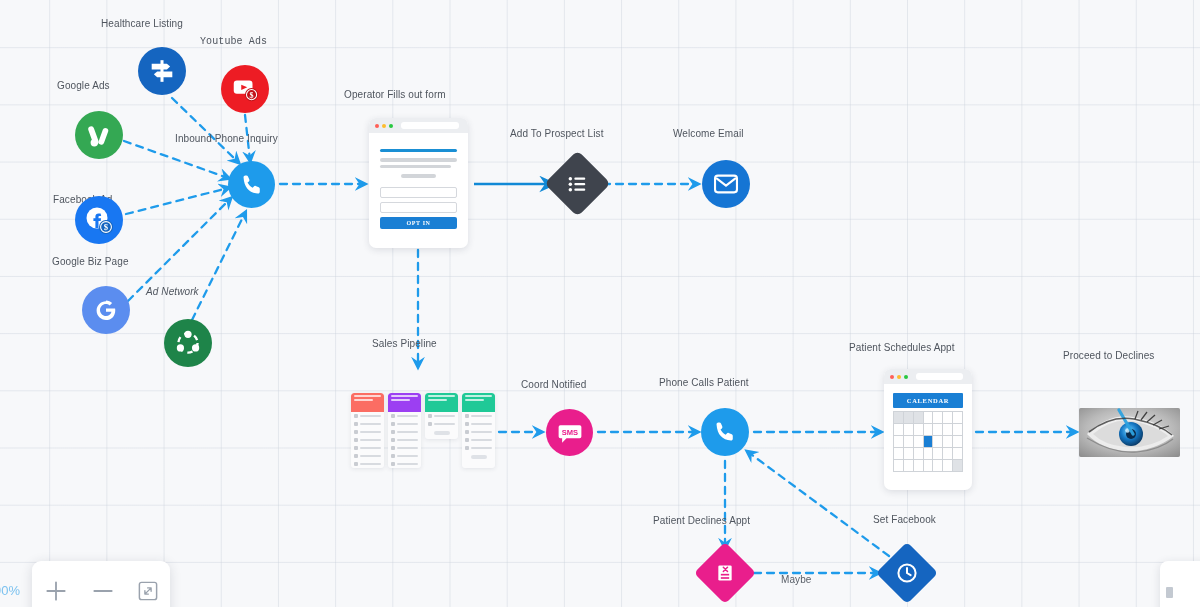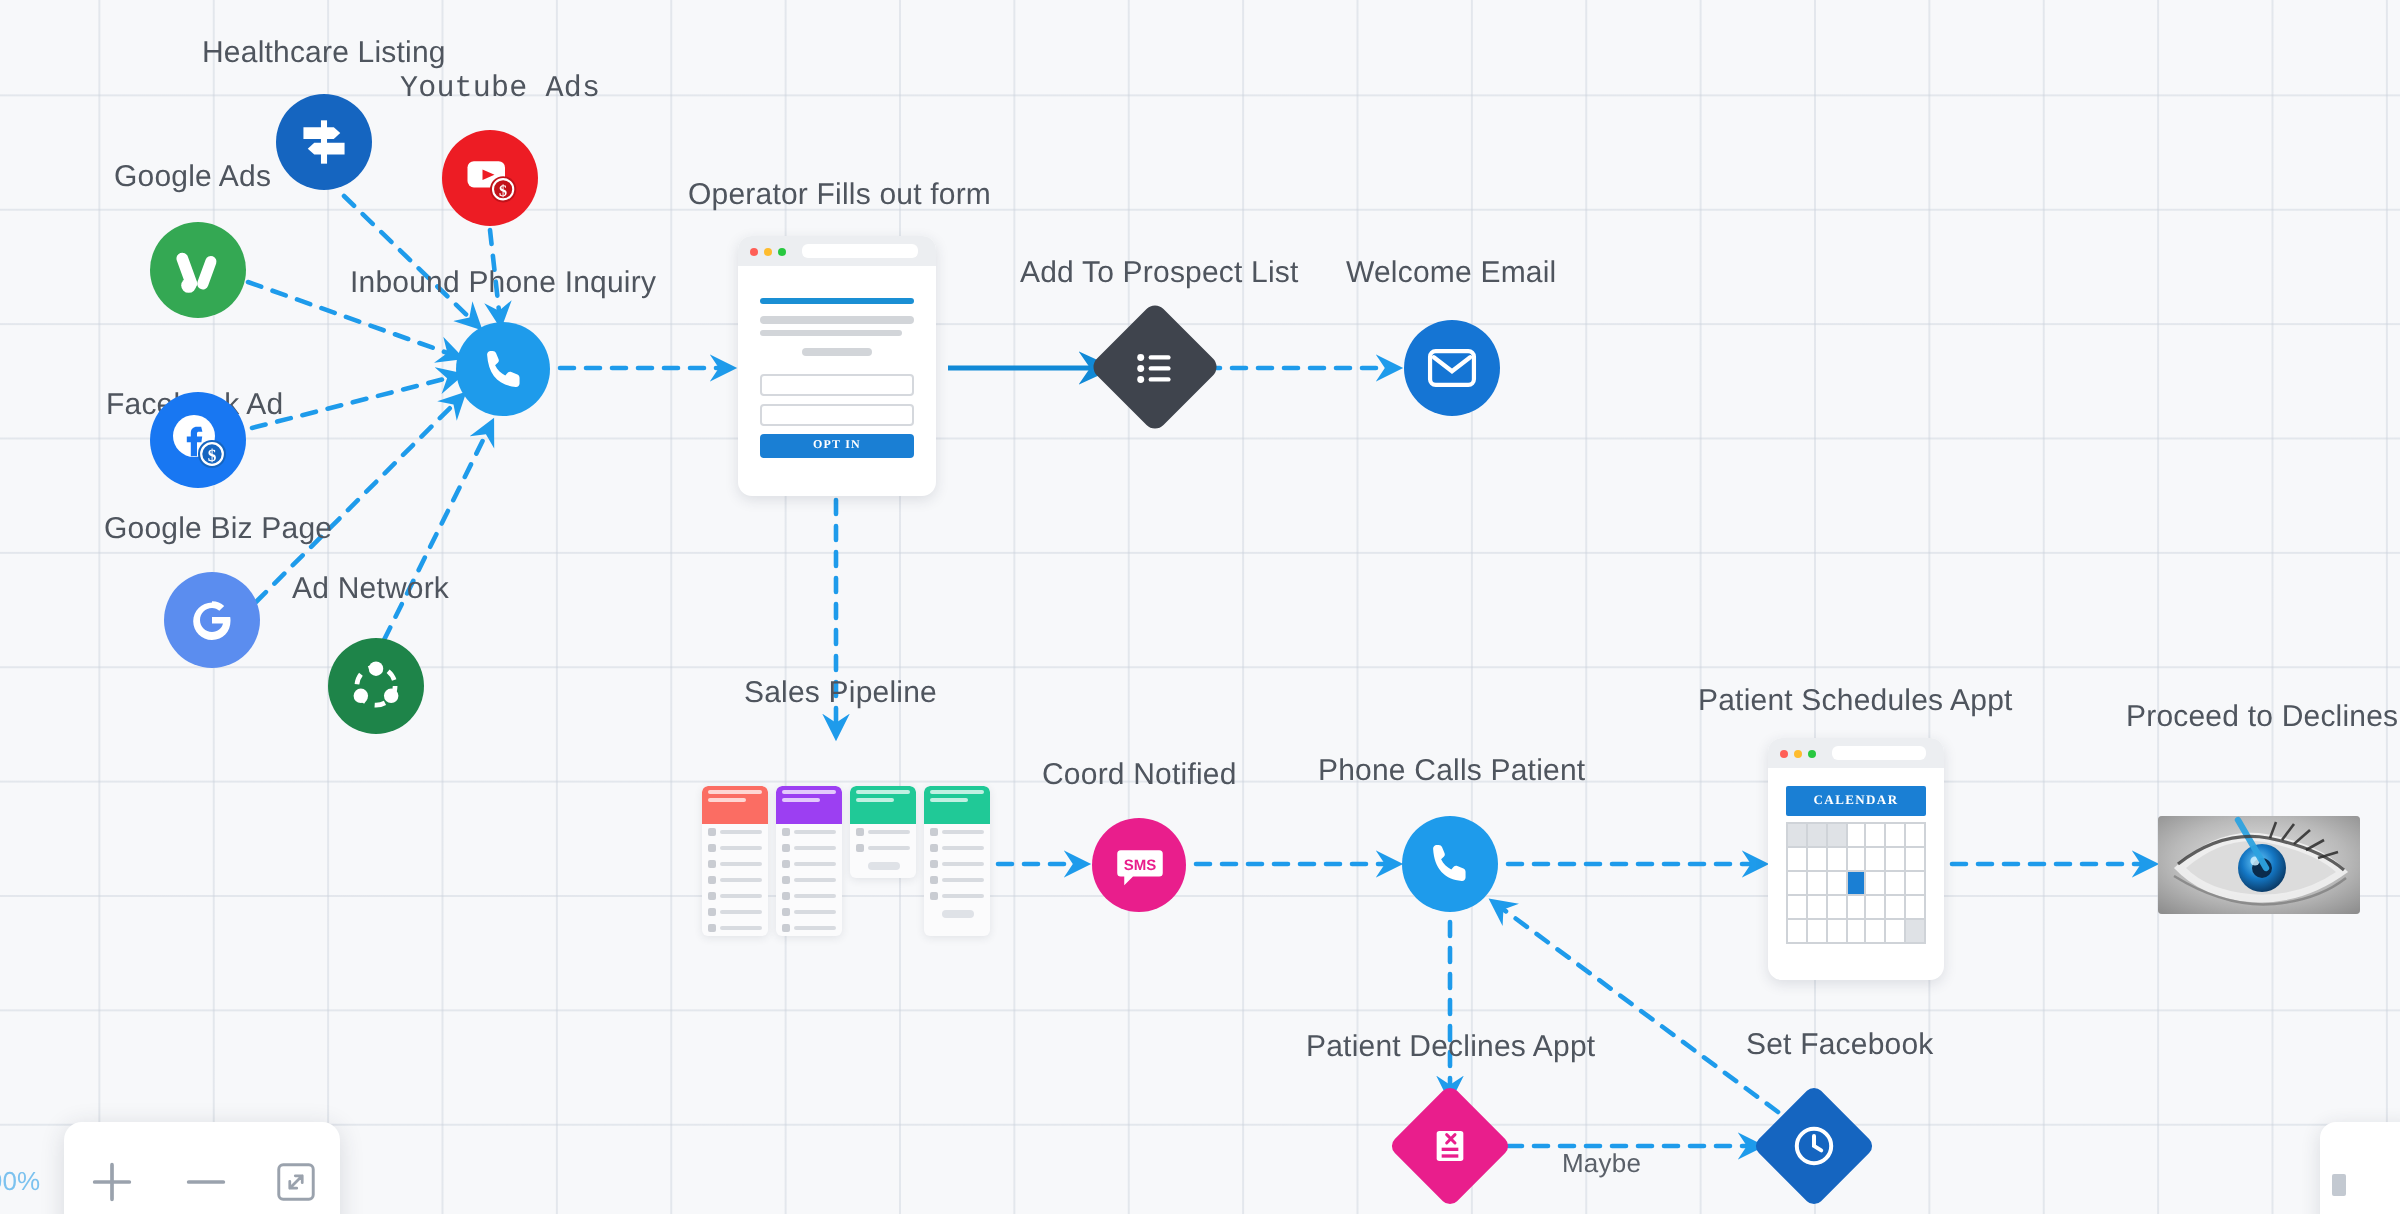--- a/index.html
+++ b/index.html
@@ -21,23 +21,23 @@
   }
   #svglayer{position:absolute;left:0;top:0;width:1200px;height:607px;pointer-events:none;}
 
   
   .node{position:absolute;}
   .circ{border-radius:50%;display:flex;align-items:center;justify-content:center;}
   .dia{display:flex;align-items:center;justify-content:center;transform:rotate(45deg);}
   .dia>*{transform:rotate(-45deg);}
   .lbl{
     position:absolute;white-space:nowrap;
-    font-size:15px;color:#4f555e;letter-spacing:.1px;
+    font-size:10px;color:#4f555e;letter-spacing:.1px;
   }
-  .lbl.sm{font-size:13px;color:#5a6069;}
+  .lbl.sm{font-size:10px;color:#5a6069;}
 
   
   .mock{
     position:absolute;background:#ffffff;border-radius:7px;
     box-shadow:0 2px 7px rgba(40,50,70,.13);
     overflow:hidden;
   }
   .mock .bar{height:15px;background:#eceef1;display:flex;align-items:center;padding:0 6px;gap:3px;}
   .dot{width:4px;height:4px;border-radius:50%;}
   .mock .url{flex:1;height:7px;background:#fff;border-radius:3px;margin-left:5px;margin-right:3px;}
@@ -177,21 +177,21 @@
     </svg>
   </div>
 
   <div class="lbl" style="left:52px;top:256px;">Google Biz Page</div>
   <div class="node circ" style="left:82px;top:286px;width:48px;height:48px;background:#5b8def;">
     <svg width="32" height="32" viewBox="0 0 32 32">
       <path d="M16 6.6c2.5 0 4.6 .95 6.1 2.35l-2.45 2.45C18.8 10.6 17.5 10 16 10c-3.3 0-6 2.7-6 6s2.7 6 6 6c2.9 0 4.9-1.7 5.5-4.2H16v-3.3h9.1c.1 .6 .15 1.2 .15 1.9 0 5.6-3.8 9.6-9.25 9.6-5.2 0-9.4-4.2-9.4-9.4s4.2-9.4 9.4-9.4z" fill="#fff"></path>
     </svg>
   </div>
 
-  <div class="lbl" style="left:146px;top:286px;">Ad Network</div>
+  <div class="lbl" style="left:146px;top:286px;font-style:italic;">Ad Network</div>
   <div class="node circ" style="left:164px;top:319px;width:48px;height:48px;background:#1e8449;">
     <svg width="28" height="28" viewBox="0 0 24 24">
       <circle cx="12" cy="12" r="8.2" fill="none" stroke="#fff" stroke-width="2" stroke-dasharray="4.6 4.2"></circle>
       <circle cx="12" cy="4.6" r="3.1" fill="#fff"></circle>
       <circle cx="5.5" cy="16.2" r="3.1" fill="#fff"></circle>
       <circle cx="18.5" cy="16.2" r="3.1" fill="#fff"></circle>
     </svg>
   </div>
 
   <div class="lbl" style="left:175px;top:133px;">Inbound Phone Inquiry</div>

